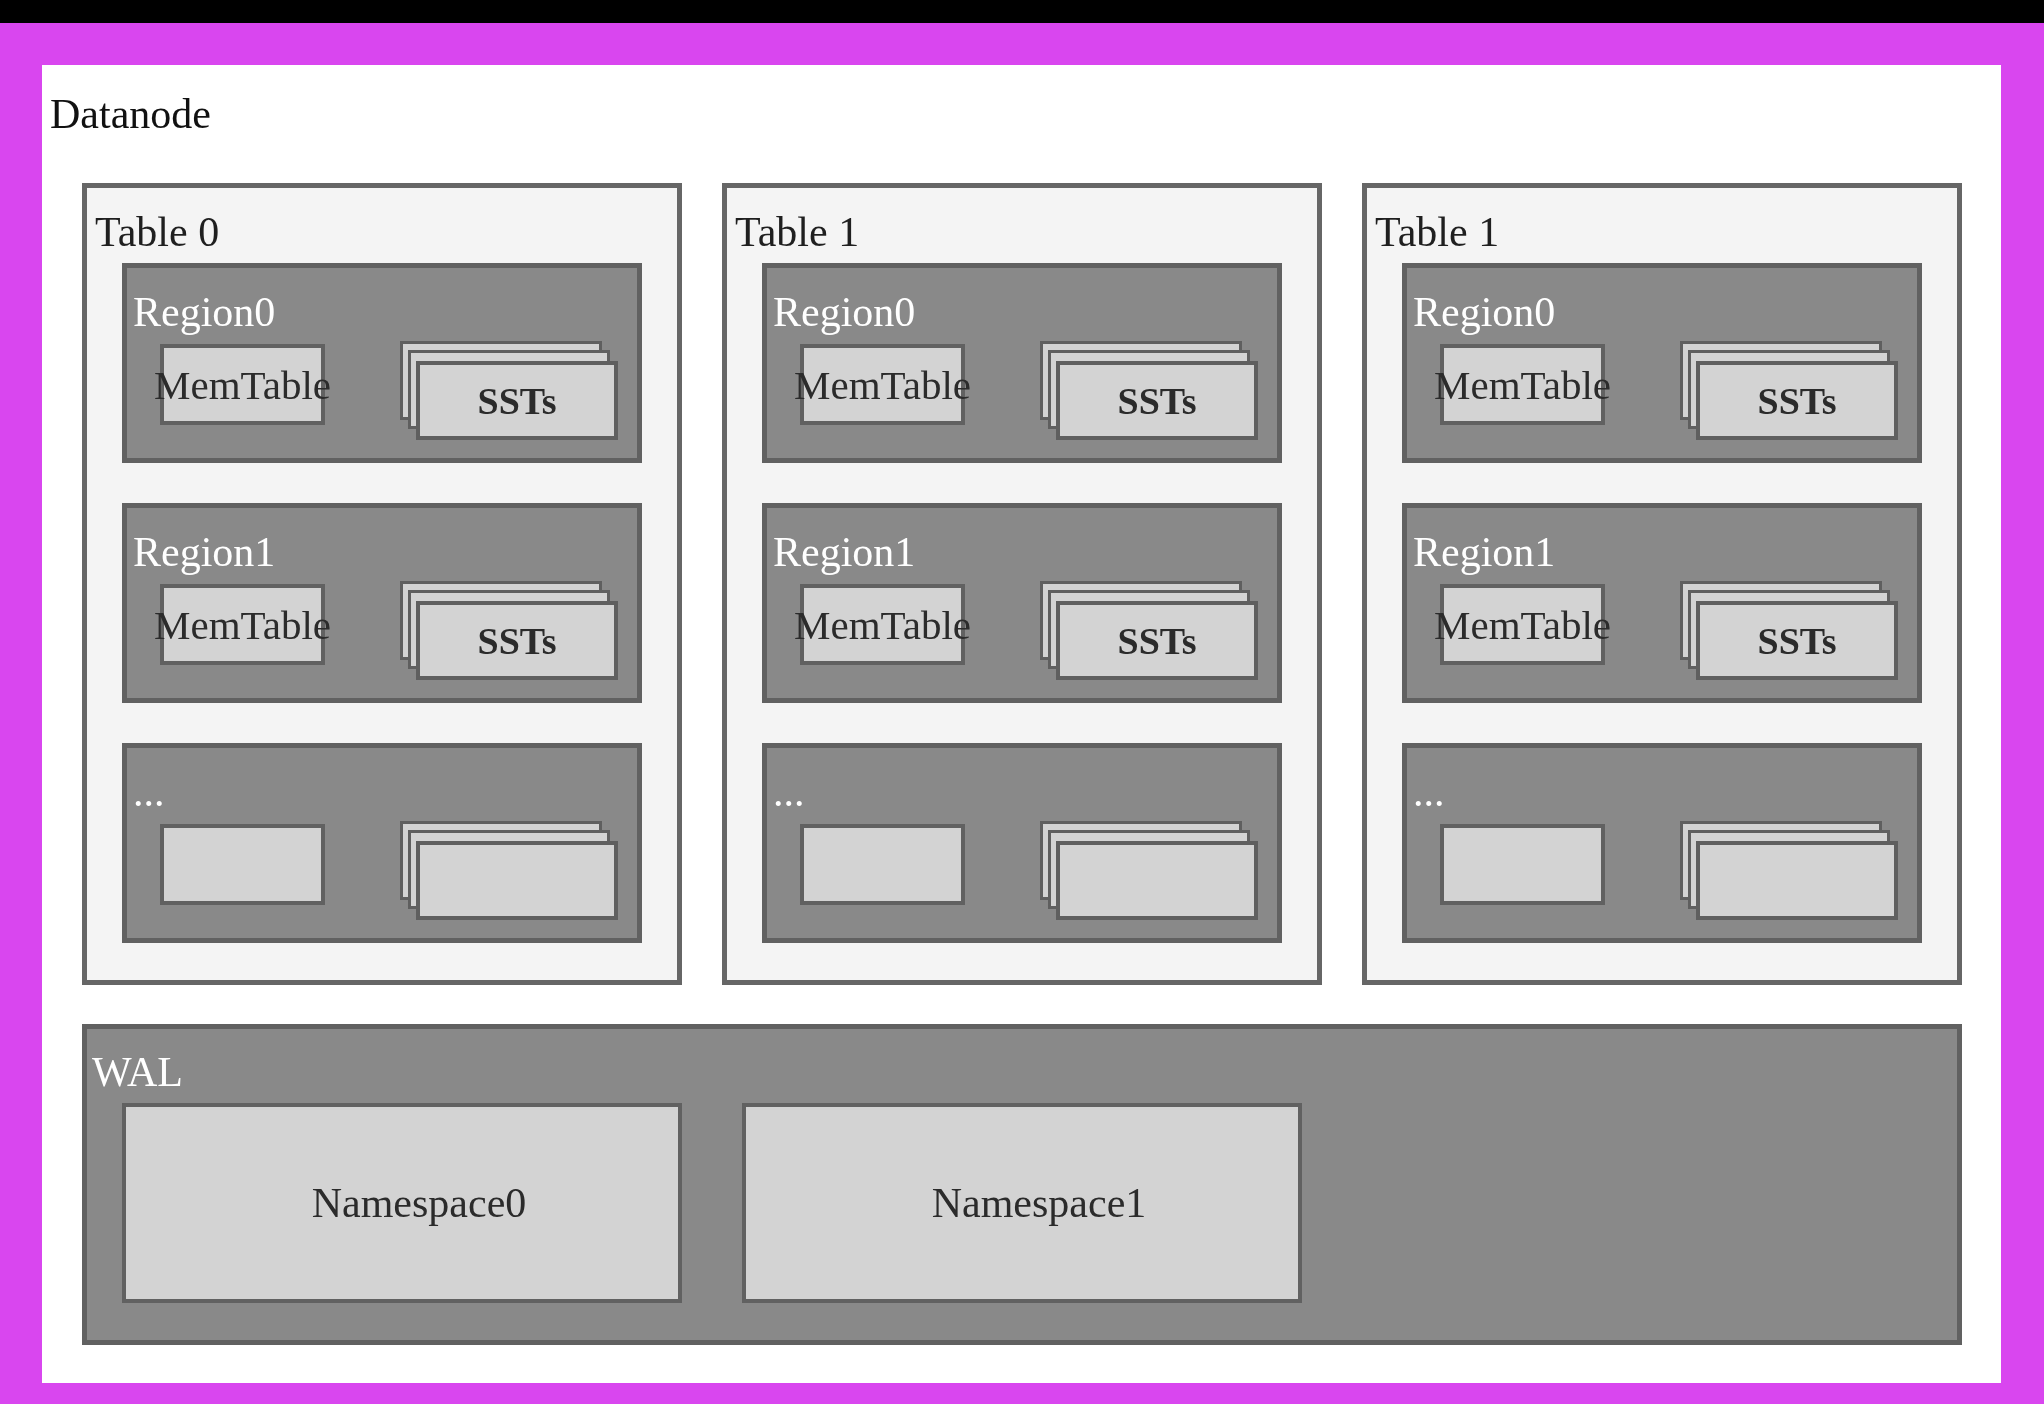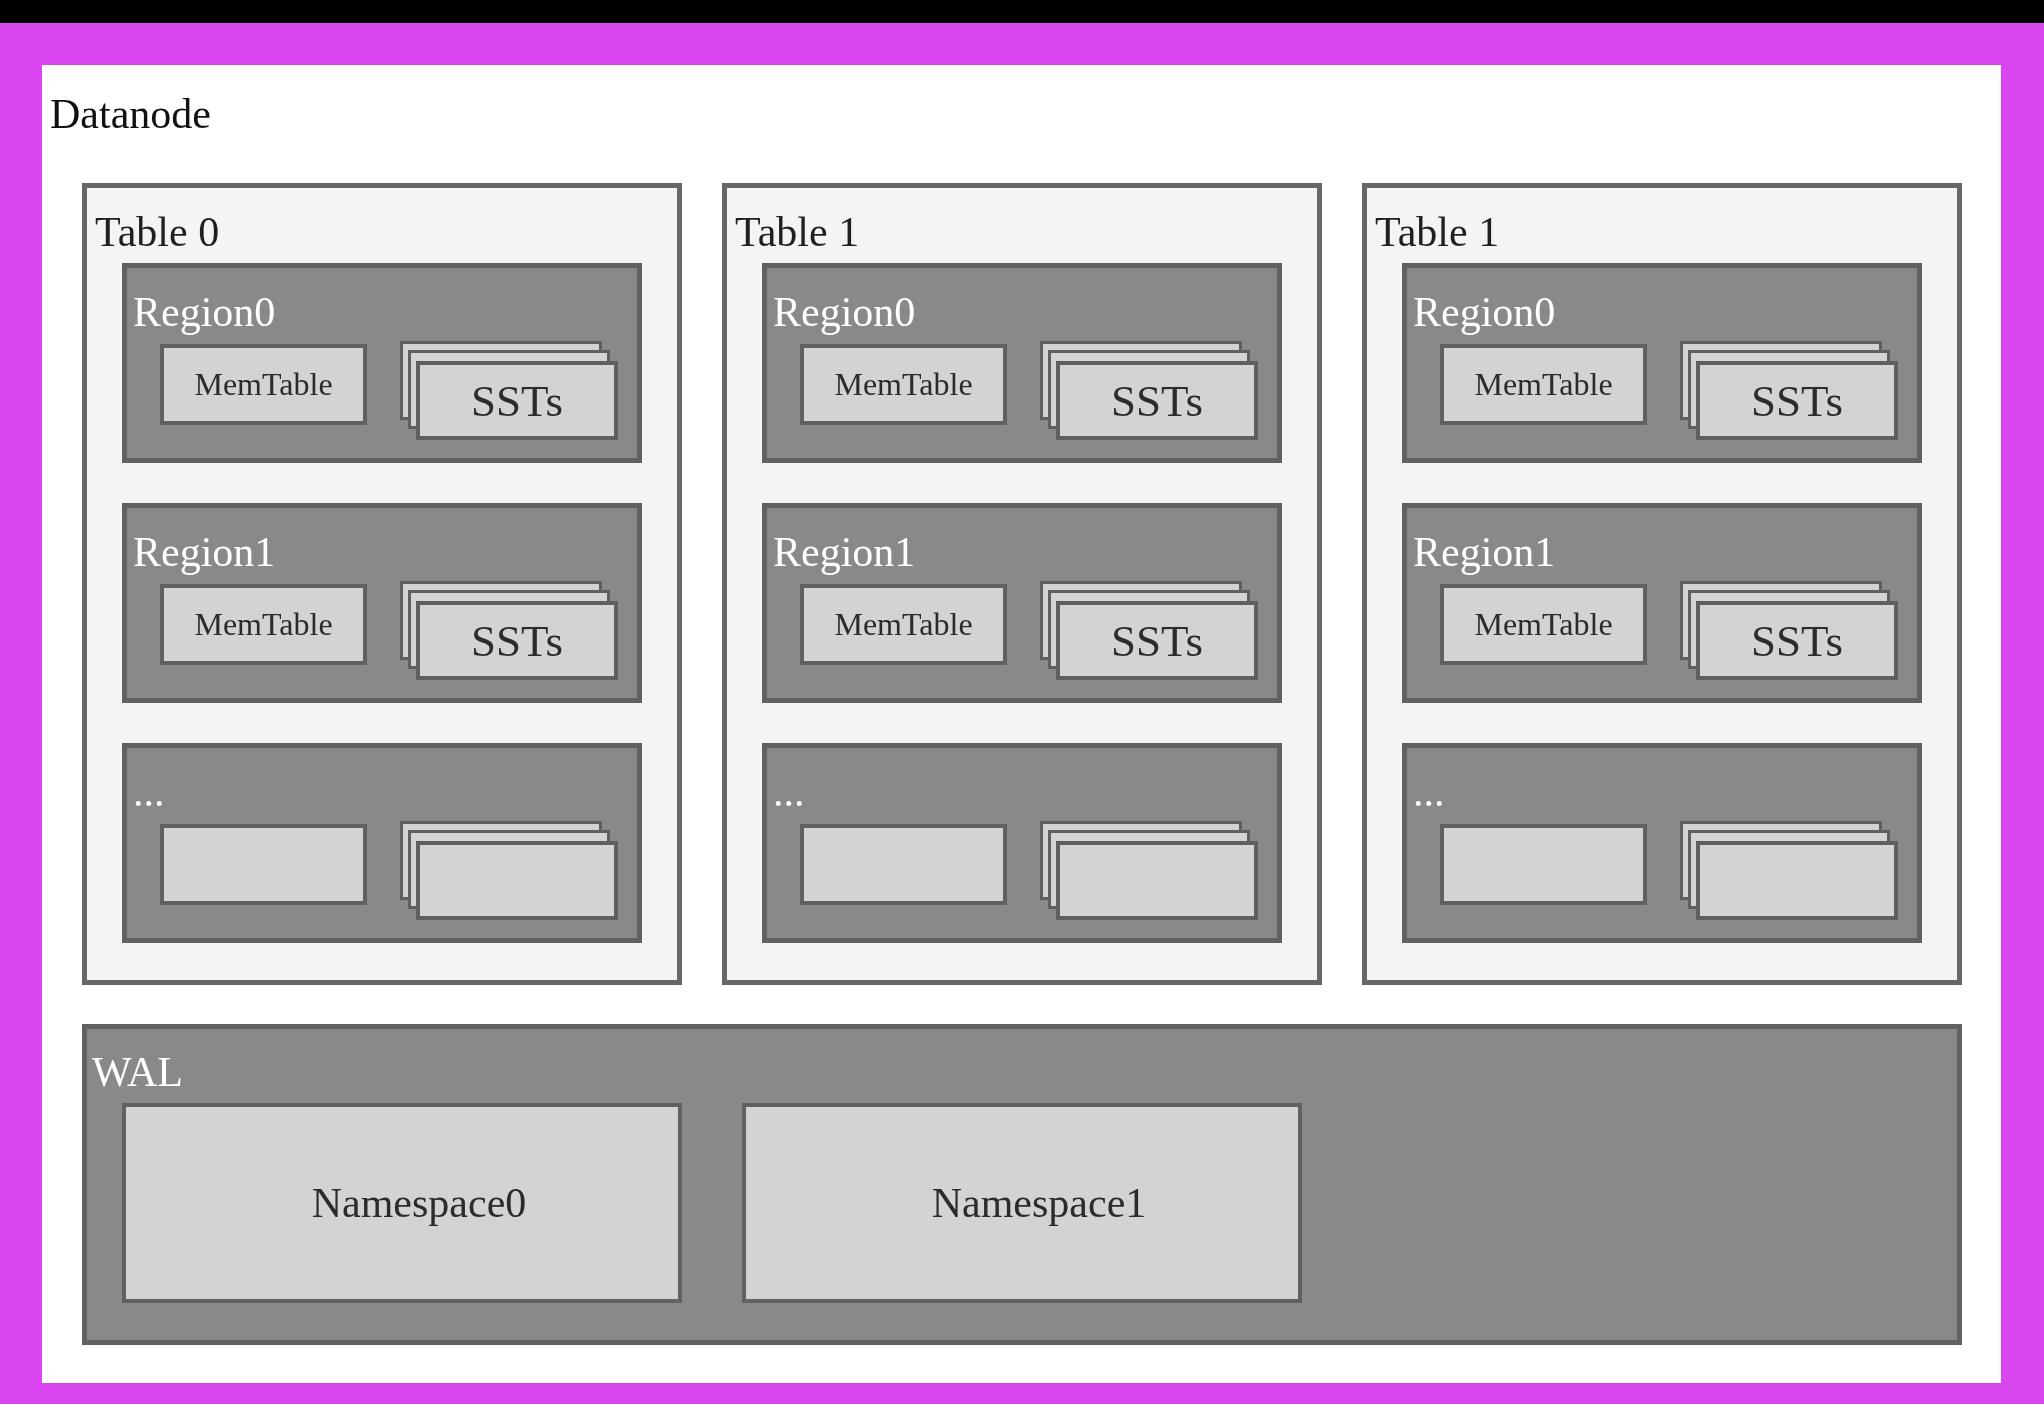--- a/index.html
+++ b/index.html
@@ -62,28 +62,28 @@
     position: absolute;
     left: 6px; top: 23px;
     font-size: 42px;
     line-height: 1;
     color: #ffffff;
     white-space: nowrap;
   }
   .membox {
     position: absolute;
     left: 33px; top: 76px;
-    width: 207px; height: 81px;
+    width: 165px; height: 81px;
     background: #d3d3d3;
     border: 4px solid #616161;
     box-sizing: border-box;
     display: flex;
     align-items: center;
     justify-content: center;
-    font-size: 32px;
+    font-size: 41px;
     color: #2b2b2b;
     white-space: nowrap;
   }
   .stack {
     position: absolute;
     left: 273px; top: 73px;
     width: 222px; height: 101px;
   }
   .layer {
     position: absolute;
@@ -93,23 +93,24 @@
     box-sizing: border-box;
   }
   .layer.l1 { left: 0; top: 0; }
   .layer.l2 { left: 8px; top: 9px; }
   .layer.l3 {
     left: 16px; top: 20px;
     border-width: 4px;
     display: flex;
     align-items: center;
     justify-content: center;
-    font-size: 45px;
+    font-size: 38px;
     color: #2b2b2b;
     white-space: nowrap;
+    font-weight: bold;
   }
   
   .wal {
     position: absolute;
     left: 40px; top: 959px;
     width: 1880px; height: 321px;
     background: #898989;
     border: 5px solid #616161;
     box-sizing: border-box;
   }

